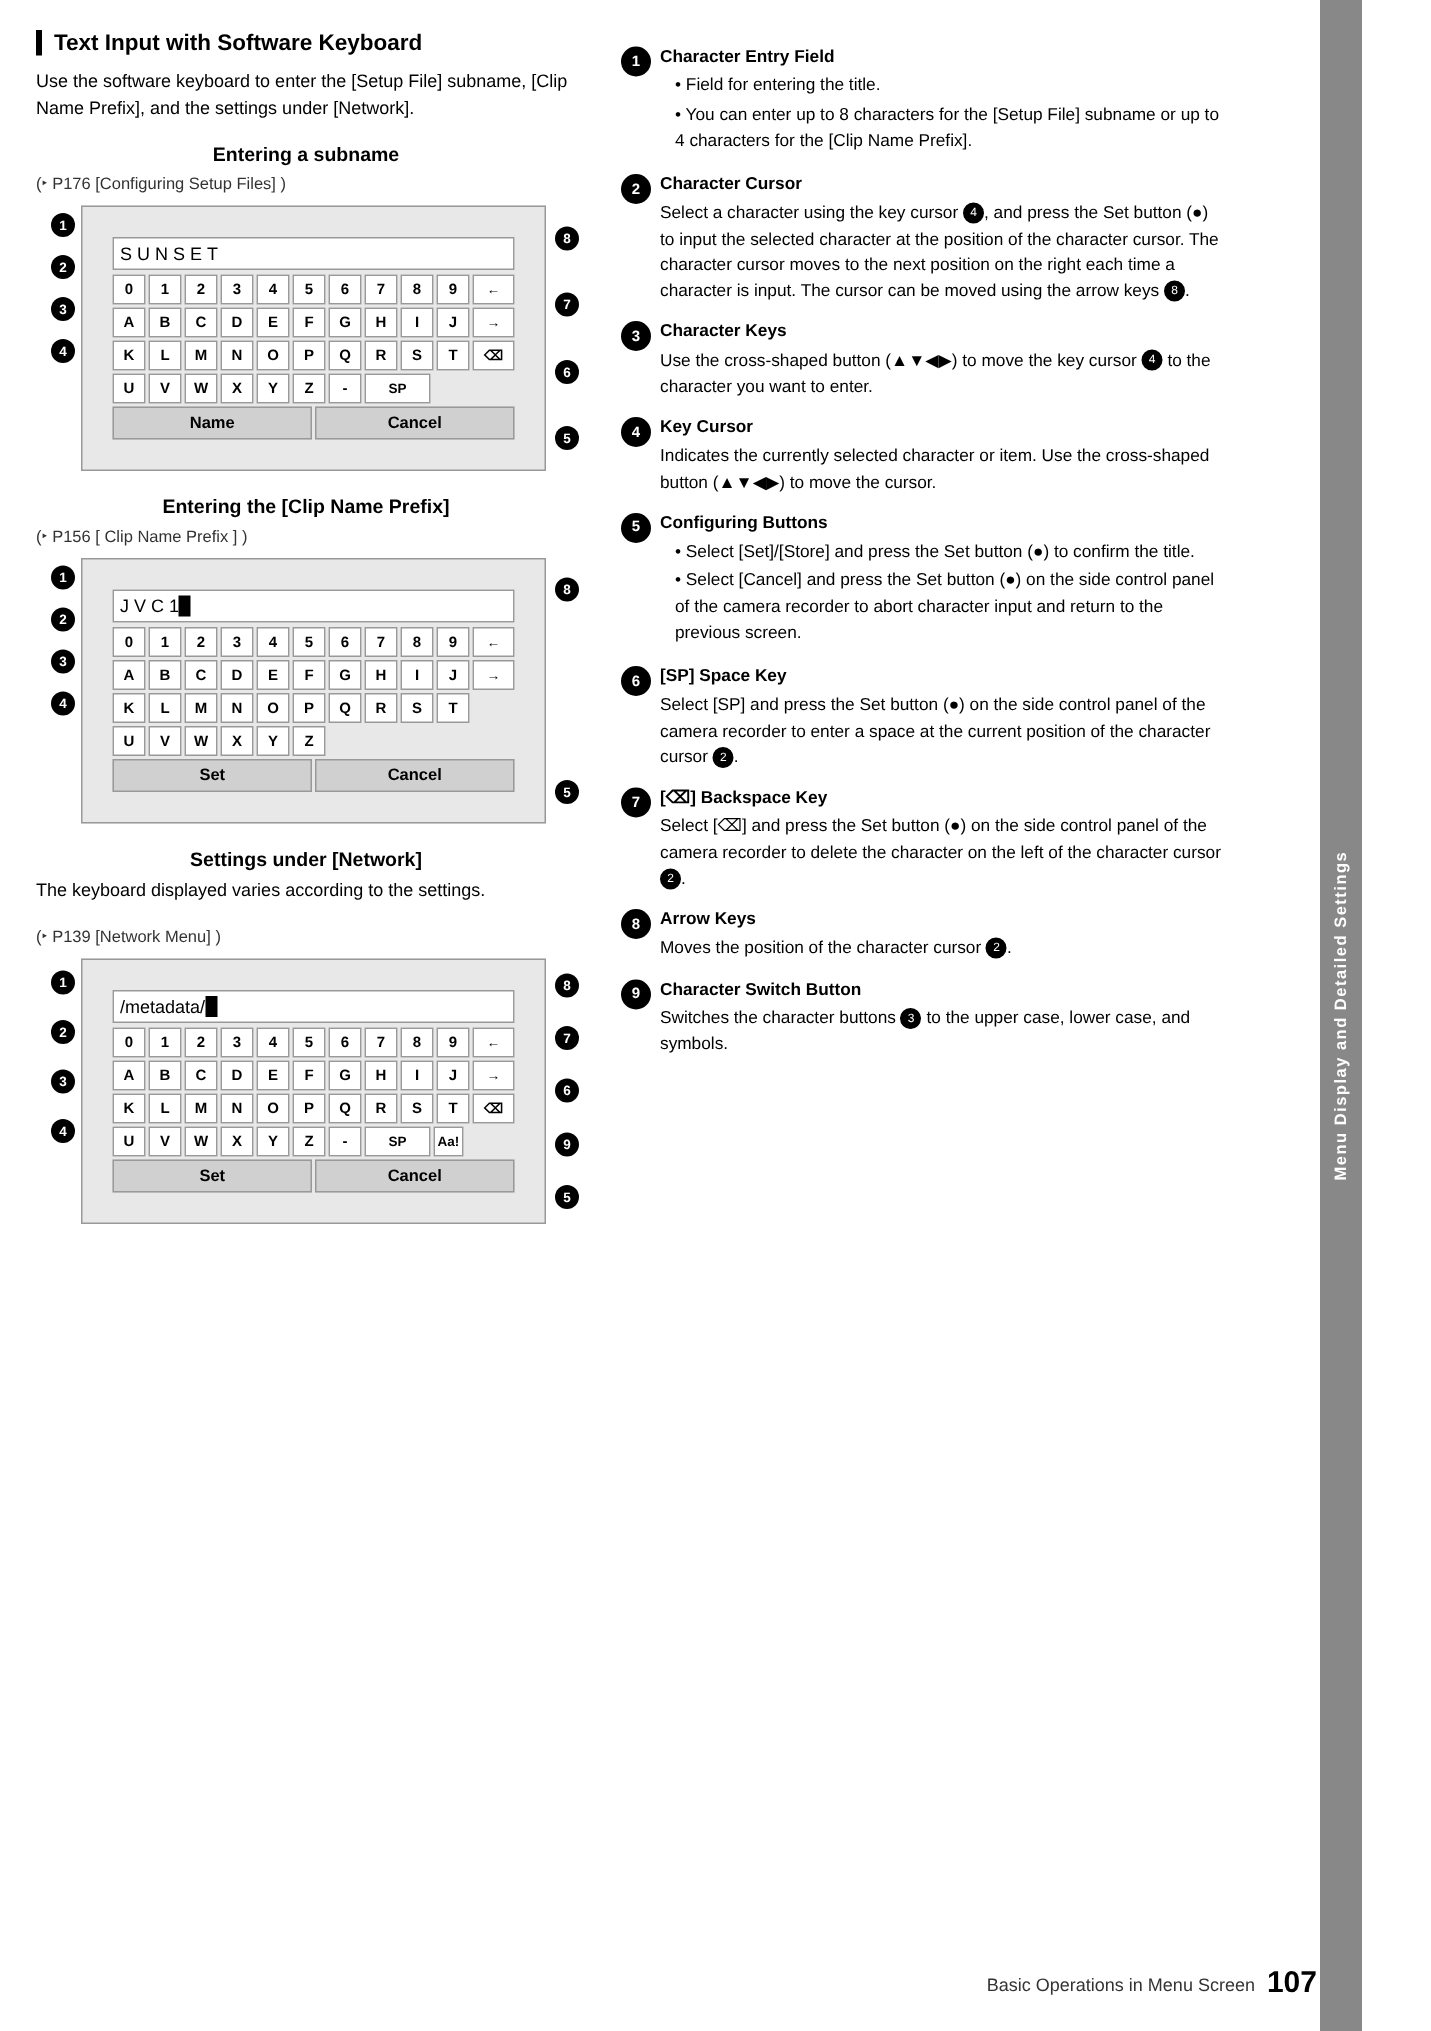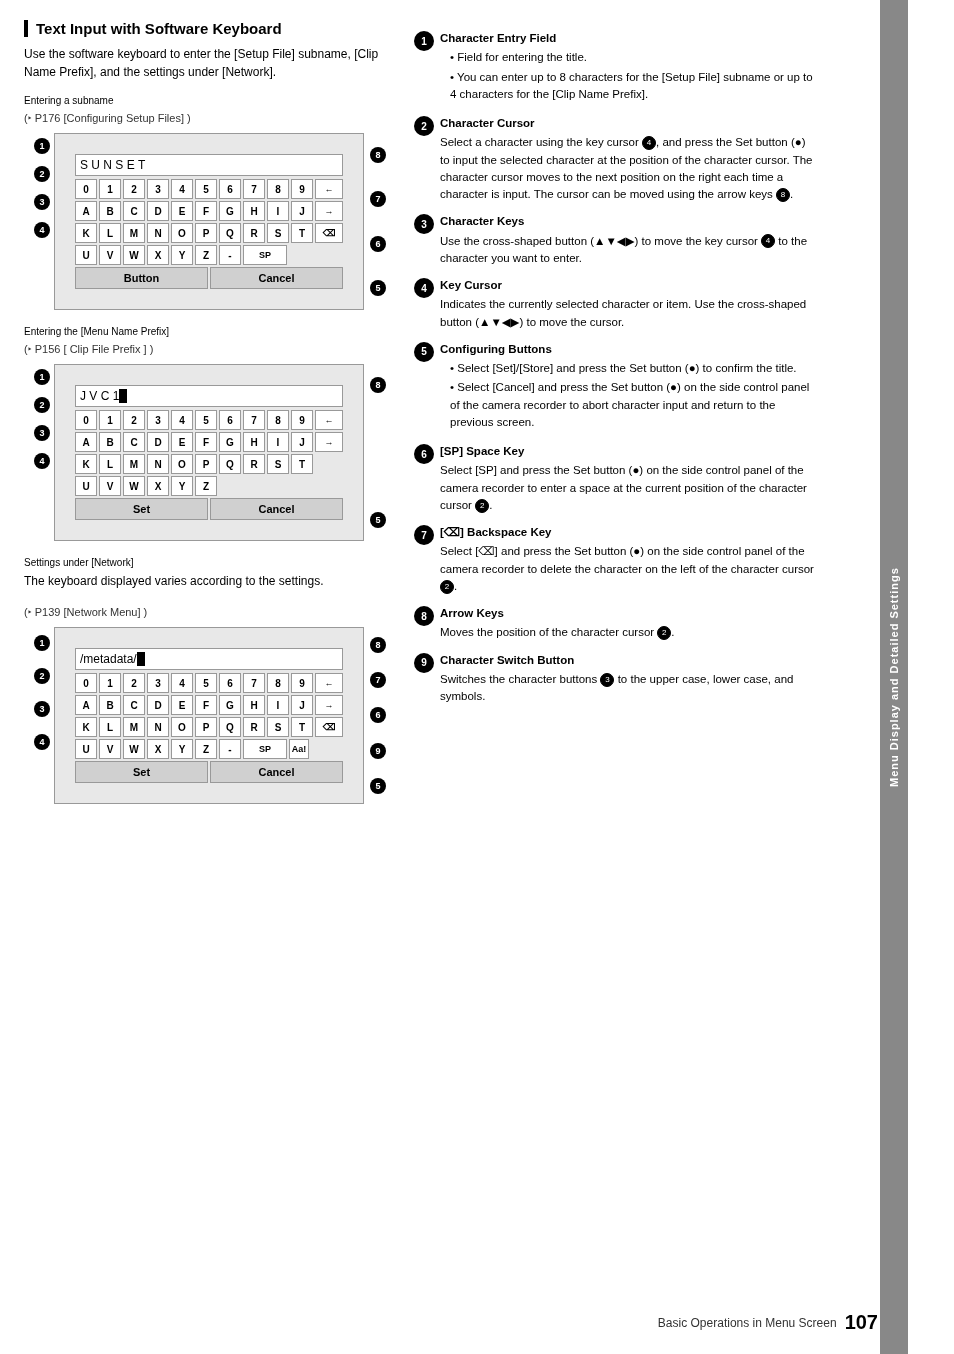--- a/index.html
+++ b/index.html
@@ -42,23 +42,24 @@
       margin-bottom: 8px;
     }
 
     .intro-text {
       font-size: 12px;
       line-height: 1.5;
       margin-bottom: 14px;
     }
 
     .section-title {
-      font-weight: normal;
-      font-size: 10px;
+      font-weight: bold;
+      font-size: 13px;
       margin-bottom: 4px;
+      text-align: center;
     }
 
     .ref-text {
       font-size: 11px;
       color: #333;
       margin-bottom: 8px;
     }
 
     .circle-num {
       display: inline-flex;
@@ -318,38 +319,38 @@
                 <div class="key">V</div>
                 <div class="key">W</div>
                 <div class="key">X</div>
                 <div class="key">Y</div>
                 <div class="key">Z</div>
                 <div class="key">-</div>
                 <div class="key key-sp">SP</div>
               </div>
 
               <div class="btn-row">
-                <div class="btn-store">Button</div>
+                <div class="btn-store">Name</div>
                 <div class="btn-store">Cancel</div>
               </div>
             </div>
 
             <div style="position:absolute;right:-22px;top:0;bottom:0;display:flex;flex-direction:column;justify-content:space-around;align-items:center;">
               <div><span class="circle-num">8</span></div>
               <div><span class="circle-num">7</span></div>
               <div><span class="circle-num">6</span></div>
               <div><span class="circle-num">5</span></div>
             </div>
           </div>
         </div>
       </div>
 
       <div class="keyboard-section" style="margin-top:16px;">
-        <div class="section-title">Entering the [Menu Name Prefix]</div>
-        <div class="ref-text">(‣ P156 [ Clip File Prefix ] )</div>
+        <div class="section-title">Entering the [Clip Name Prefix]</div>
+        <div class="ref-text">(‣ P156 [ Clip Name Prefix ] )</div>
 
         <div style="display:flex; align-items:flex-start; margin-left:10px; position:relative;">
           <div style="display:flex;flex-direction:column;margin-right:4px;gap:2px; justify-content:space-around; height:110px;">
             <div><span class="circle-num">1</span></div>
             <div><span class="circle-num">2</span></div>
             <div><span class="circle-num">3</span></div>
             <div><span class="circle-num">4</span></div>
           </div>
 
           <div class="keyboard-outer">

